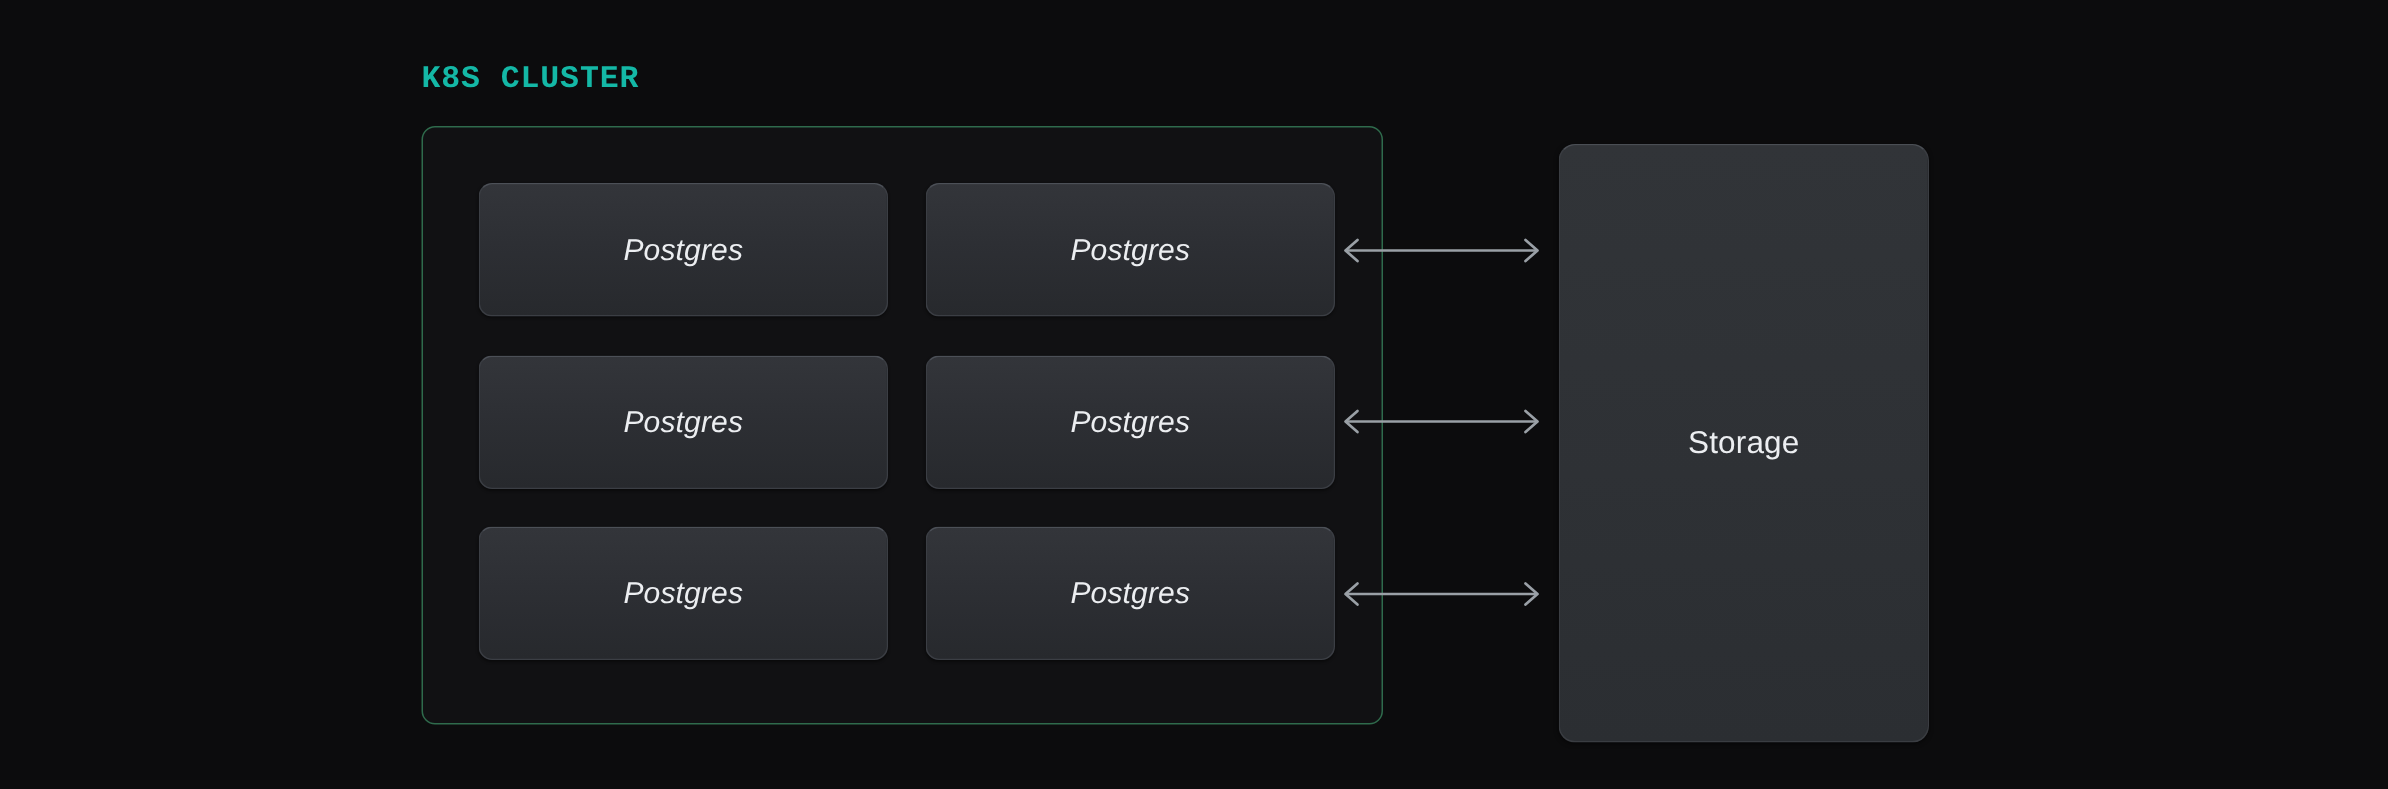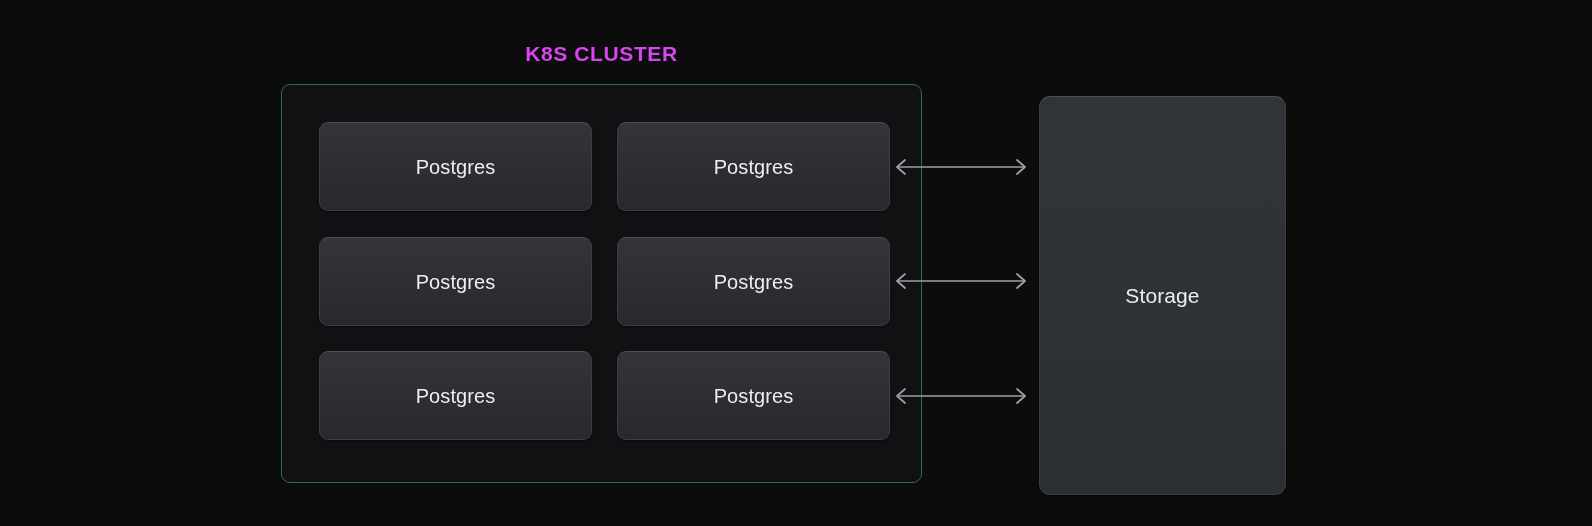--- a/index.html
+++ b/index.html
@@ -15,27 +15,28 @@
     overflow: hidden;
     font-family: "Liberation Sans", sans-serif;
   }
 
   
   .cluster-title {
     position: absolute;
     left: 281px;
     top: 40px;
     width: 641px;
-    text-align: center;
-    color: #d946ef;
+    text-align: left;
+    color: #14b8a6;
     font-size: 21px;
     font-weight: 700;
     letter-spacing: 0.6px;
     line-height: 28px;
     white-space: nowrap;
+    font-family: Liberation Mono, monospace;
   }
 
   
   .cluster-box {
     position: absolute;
     left: 281px;
     top: 84px;
     width: 641px;
     height: 399px;
     box-sizing: border-box;
@@ -58,20 +59,21 @@
     display: flex;
     align-items: center;
     justify-content: center;
   }
   .node-card .node-label {
     color: #eceef1;
     font-size: 20px;
     font-weight: 400;
     line-height: 24px;
     letter-spacing: 0.1px;
+    font-style: italic;
   }
 
   
   .col-a { left: 319px; }
   .col-b { left: 617px; }
   .row-1 { top: 122px; }
   .row-2 { top: 237px; }
   .row-3 { top: 351px; }
 
   

